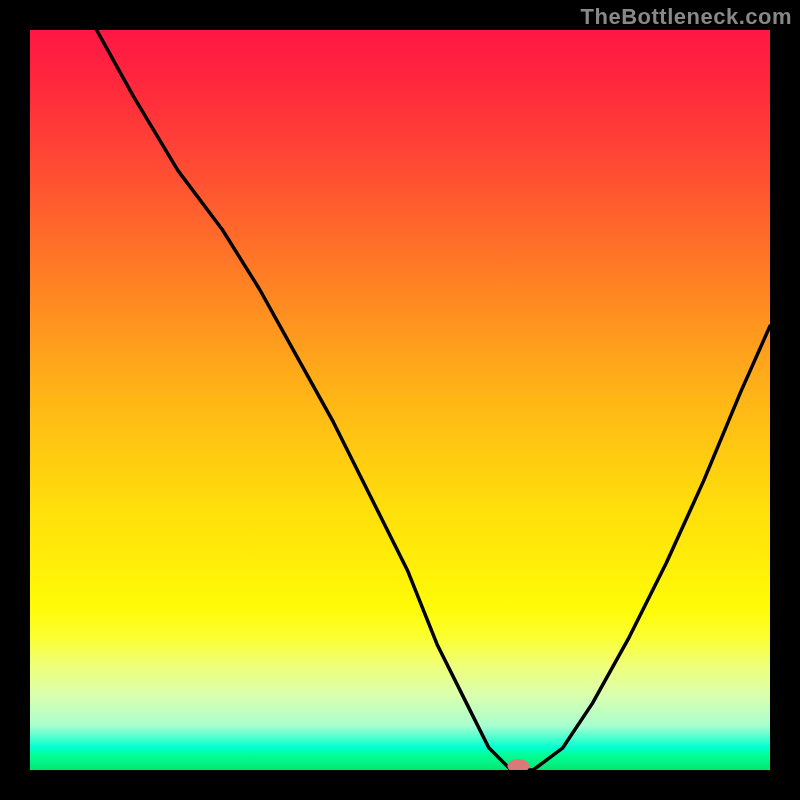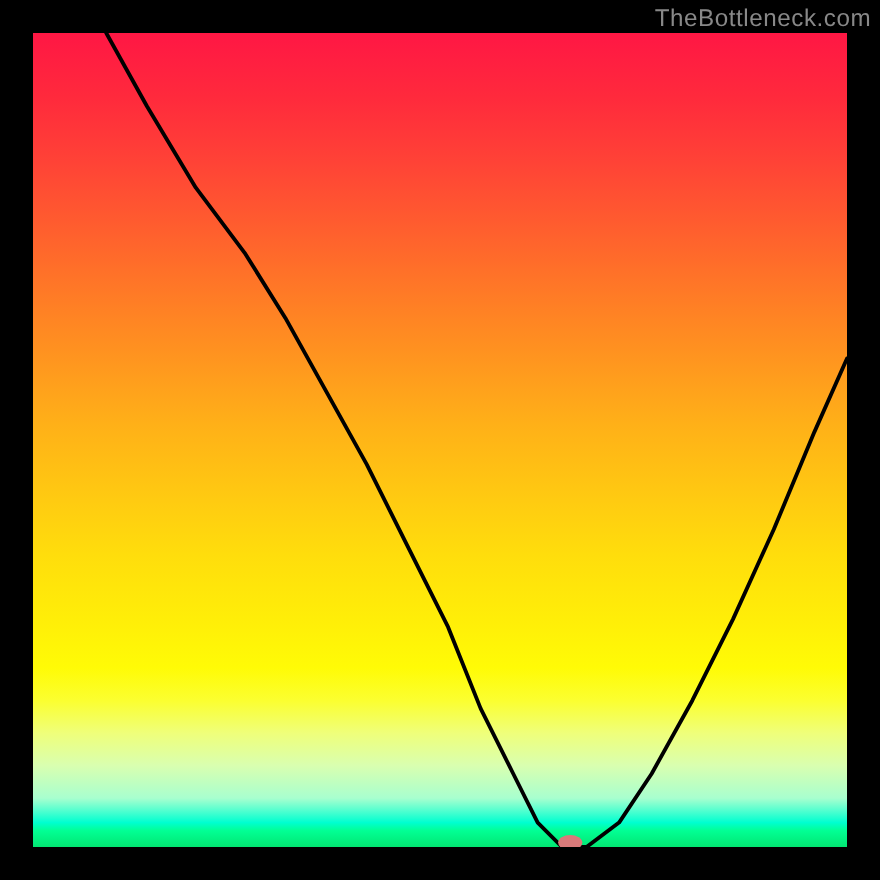--- a/index.html
+++ b/index.html
@@ -17,21 +17,21 @@
     height: 800px;
     background: #000;
   }
   .watermark {
     position: absolute;
     top: 4px;
     right: 8px;
     color: #888;
     font-size: 22px;
     letter-spacing: 0.5px;
-    font-weight: 400;
+    font-weight: 700;
     z-index: 10;
   }
   .plot {
     position: absolute;
     left: 30px;
     top: 30px;
     width: 740px;
     height: 740px;
     background:
       linear-gradient(to bottom,

